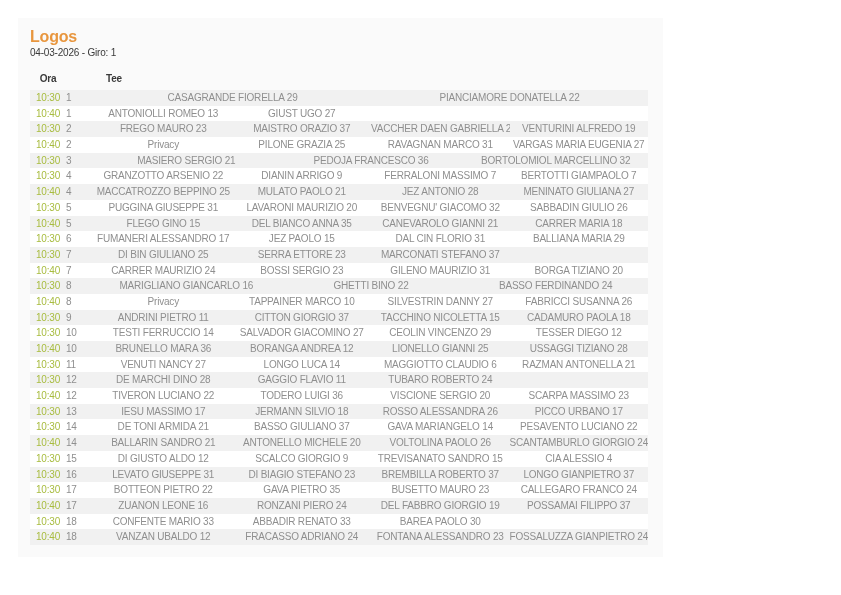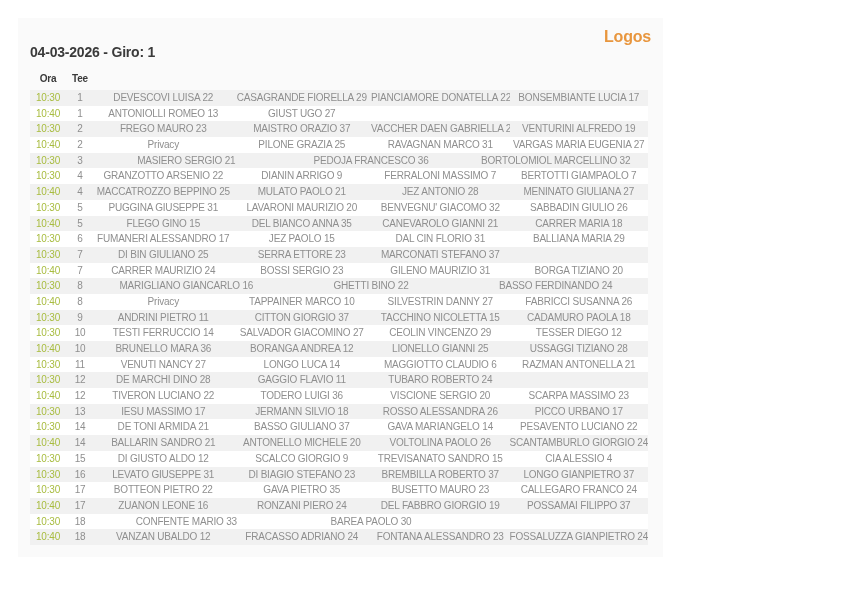--- a/index.html
+++ b/index.html
@@ -21,53 +21,53 @@
     box-sizing: border-box;
     padding: 5px 12px 12px 12px;
   }
   .title {
     color: #e8963e;
     font-size: 16px;
     font-weight: 700;
     line-height: 19px;
     letter-spacing: -0.2px;
     margin-top: 4px;
-    text-align: right;
   }
   .subtitle {
     color: #3a3a3a;
-    font-size: 14px;
-    font-weight: 700;
+    font-size: 10px;
+    font-weight: 400;
     line-height: 13px;
     letter-spacing: -0.2px;
   }
   .thead {
     display: flex;
     margin-top: 12px;
     height: 16px;
     line-height: 16px;
     font-size: 10px;
     font-weight: 700;
     color: #3a3a3a;
     letter-spacing: -0.2px;
     margin-bottom: 3px;
+    gap: 40px;
   }
   .rows { width: 618px; }
   .row {
     display: flex;
     height: 15.7px;
     line-height: 15.7px;
     font-size: 10px;
     letter-spacing: -0.2px;
     color: #8f8f8f;
     background: #ffffff;
   }
   .row.odd { background: #f1f1f1; }
   .c-ora  { width: 36px; text-align: center; flex: 0 0 auto; }
-  .c-tee  { width: 28px; text-align: center; flex: 0 0 auto; }
+  .c-tee  { width: 28px; text-align: left; flex: 0 0 auto; }
   .c-player {
     flex: 1 1 0;
     text-align: center;
     white-space: nowrap;
     overflow: hidden;
   }
   .row .c-ora { color: #a8bc3f; }
 </style>
 </head>
 <body>
@@ -82,24 +82,22 @@
     <div class="c-player"></div>
     <div class="c-player"></div>
     <div class="c-player"></div>
     <div class="c-player"></div>
   </div>
 
   <div class="rows">
   <div class="row odd">
     <div class="c-ora">10:30</div>
     <div class="c-tee">1</div>
-    <div class="c-player">DEVESCOVI LUISA 22</div>
     <div class="c-player">CASAGRANDE FIORELLA 29</div>
     <div class="c-player">PIANCIAMORE DONATELLA 22</div>
-    <div class="c-player">BONSEMBIANTE LUCIA 17</div>
   </div>
 
   <div class="row">
     <div class="c-ora">10:40</div>
     <div class="c-tee">1</div>
     <div class="c-player">ANTONIOLLI ROMEO 13</div>
     <div class="c-player">GIUST UGO 27</div>
     <div class="c-player"></div>
     <div class="c-player"></div>
   </div>
@@ -324,20 +322,21 @@
     <div class="c-player">ZUANON LEONE 16</div>
     <div class="c-player">RONZANI PIERO 24</div>
     <div class="c-player">DEL FABBRO GIORGIO 19</div>
     <div class="c-player">POSSAMAI FILIPPO 37</div>
   </div>
 
   <div class="row">
     <div class="c-ora">10:30</div>
     <div class="c-tee">18</div>
     <div class="c-player">CONFENTE MARIO 33</div>
+    <div class="c-player">ABBADIR RENATO 33</div>
     <div class="c-player">BAREA PAOLO 30</div>
     <div class="c-player"></div>
   </div>
 
   <div class="row odd">
     <div class="c-ora">10:40</div>
     <div class="c-tee">18</div>
     <div class="c-player">VANZAN UBALDO 12</div>
     <div class="c-player">FRACASSO ADRIANO 24</div>
     <div class="c-player">FONTANA ALESSANDRO 23</div>

